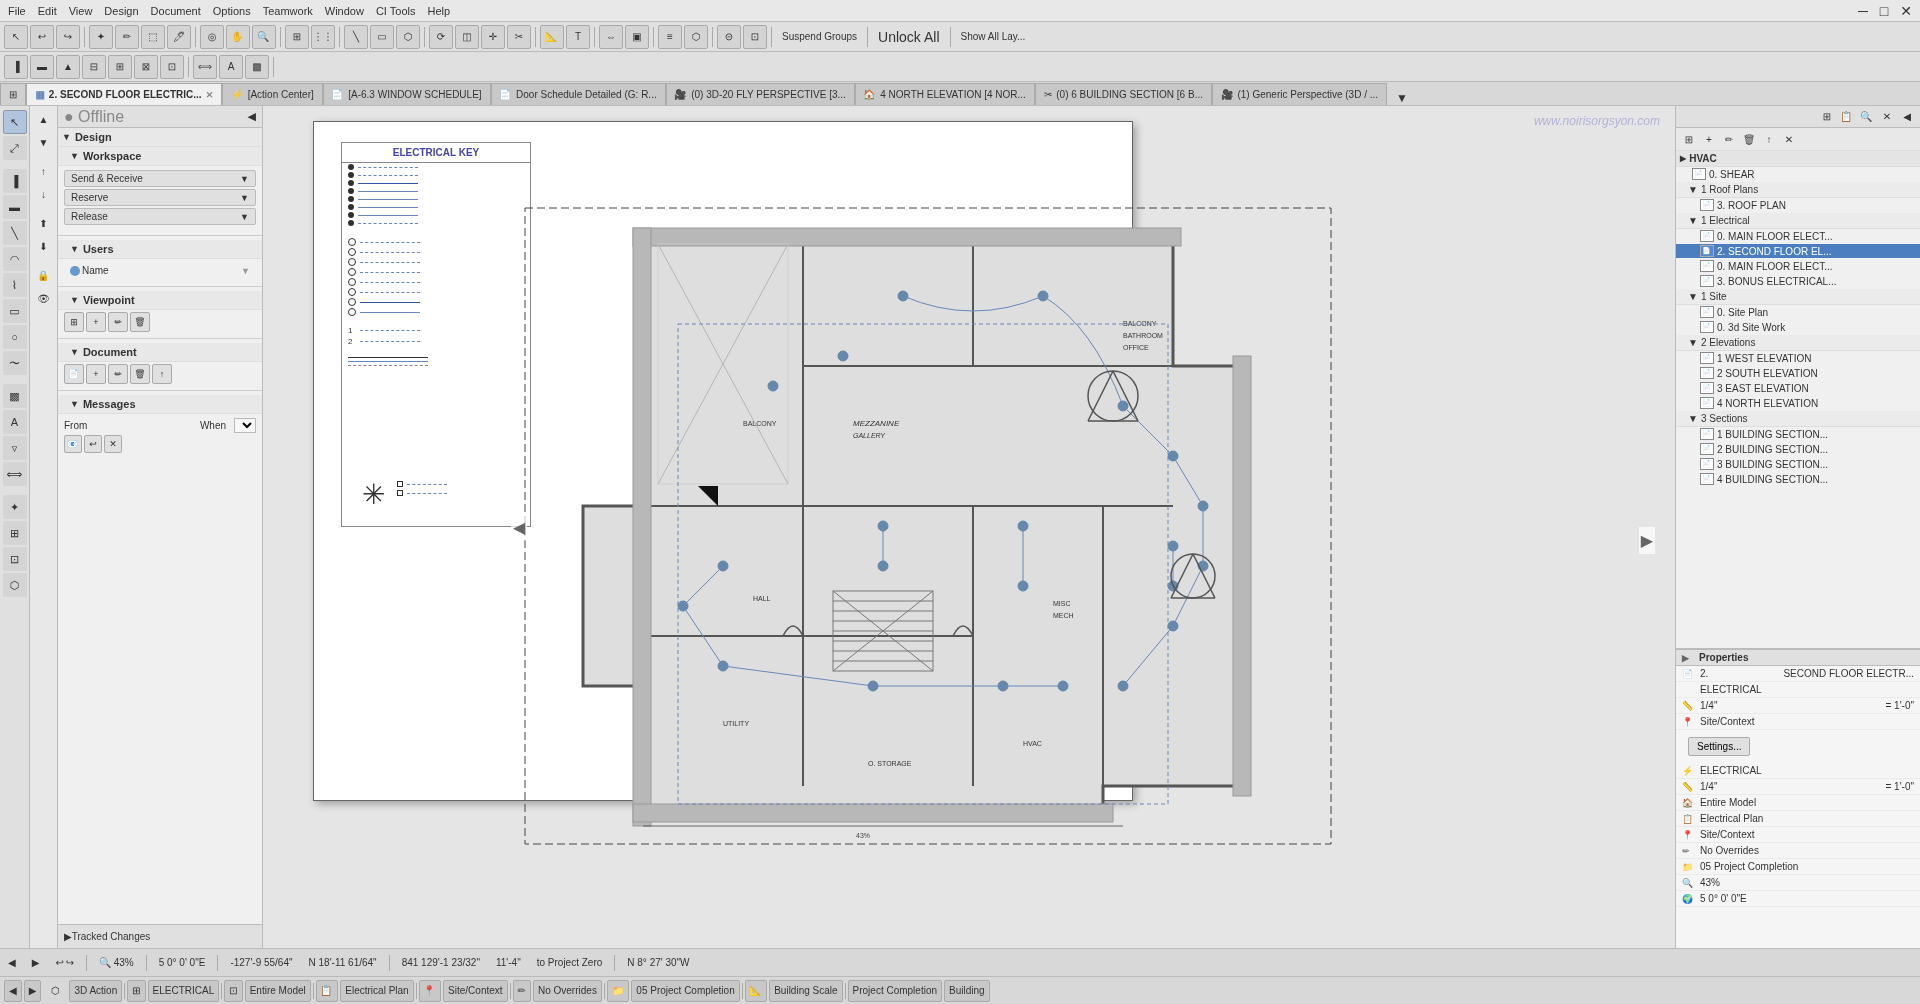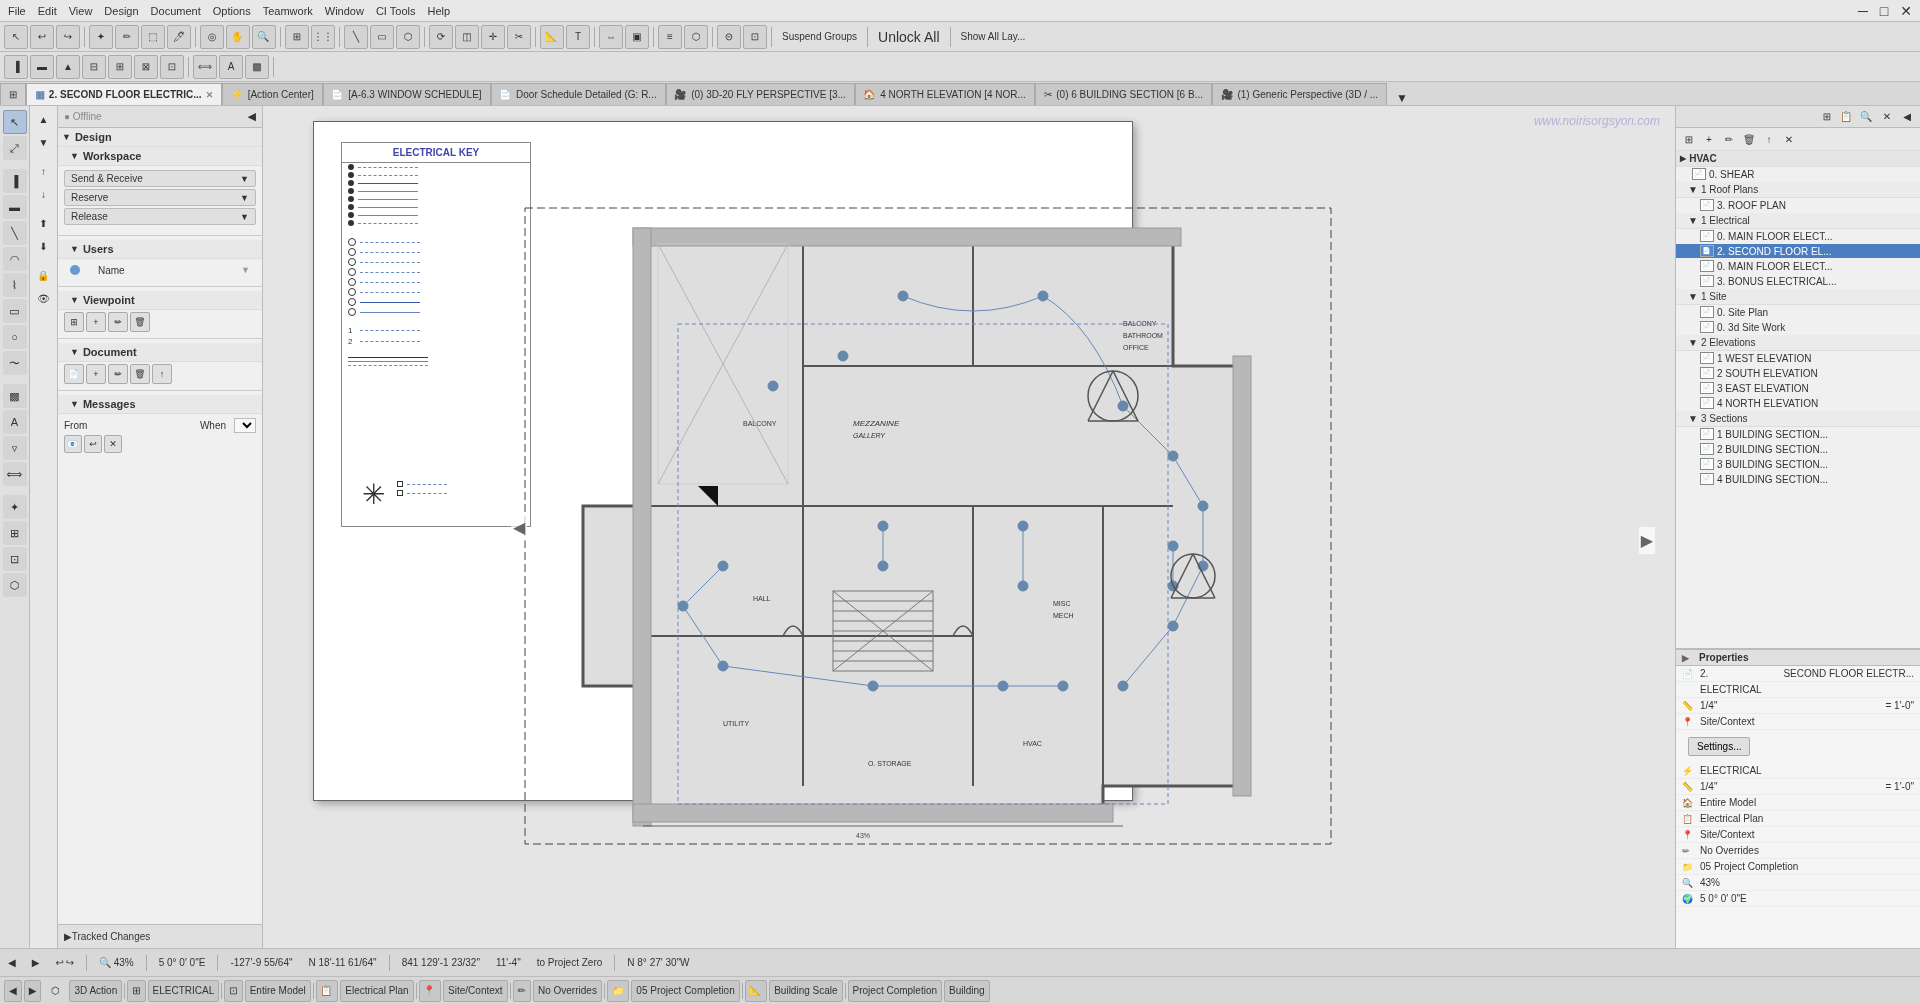--- a/index.html
+++ b/index.html
@@ -141,21 +141,21 @@
     .workspace-select {
       flex: 1;
       font-size: 10px;
       background: #f8f8f8;
       border: 1px solid #bbb;
       padding: 1px 2px;
     }
 
     
     #users-section { padding: 4px 6px; }
-    .user-row { display: flex; align-items: flex-start; gap: 18px; padding: 2px 6px; font-size: 10px; }
+    .user-row { display: flex; align-items: center; gap: 2px; padding: 2px 6px; font-size: 10px; }
     .user-dot { width: 10px; height: 10px; border-radius: 50%; background: #6699cc; display: inline-block; }
     .doc-icon-btn { width: 20px; height: 20px; background: #e0e0e0; border: 1px solid #aaa; border-radius: 2px; display: flex; align-items: center; justify-content: center; font-size: 9px; cursor: pointer; }
     .messages-from { display: flex; align-items: center; gap: 8px; font-size: 10px; margin-bottom: 2px; }
     .messages-from select { font-size: 10px; border: 1px solid #bbb; background: #f8f8f8; }
     .msg-icons { display: flex; gap: 2px; }
     .msg-icon-btn { width: 18px; height: 18px; background: #e0e0e0; border: 1px solid #aaa; border-radius: 2px; display: flex; align-items: center; justify-content: center; font-size: 9px; cursor: pointer; }
 
     
     #tracked-changes {
       height: 24px;
@@ -529,21 +529,21 @@
     <div class="lst-btn">⬆</div>
     <div class="lst-btn">⬇</div>
     <div class="panel-divider"></div>
     <div class="lst-btn">🔒</div>
     <div class="lst-btn">👁</div>
   </div>
 
   <div id="left-panel">
 
     <div id="panel-header">
-      <span style="font-size:10px; color:#888;">● Offline</span>
+      <span style="font-size:16px; color:#888;">● Offline</span>
       <span>◀</span>
     </div>
 
     <div id="panel-content" style="overflow-y:auto;">
 
       <div class="section-header">
         <span class="arrow">▼</span>
         <span>Design</span>
       </div>
 

